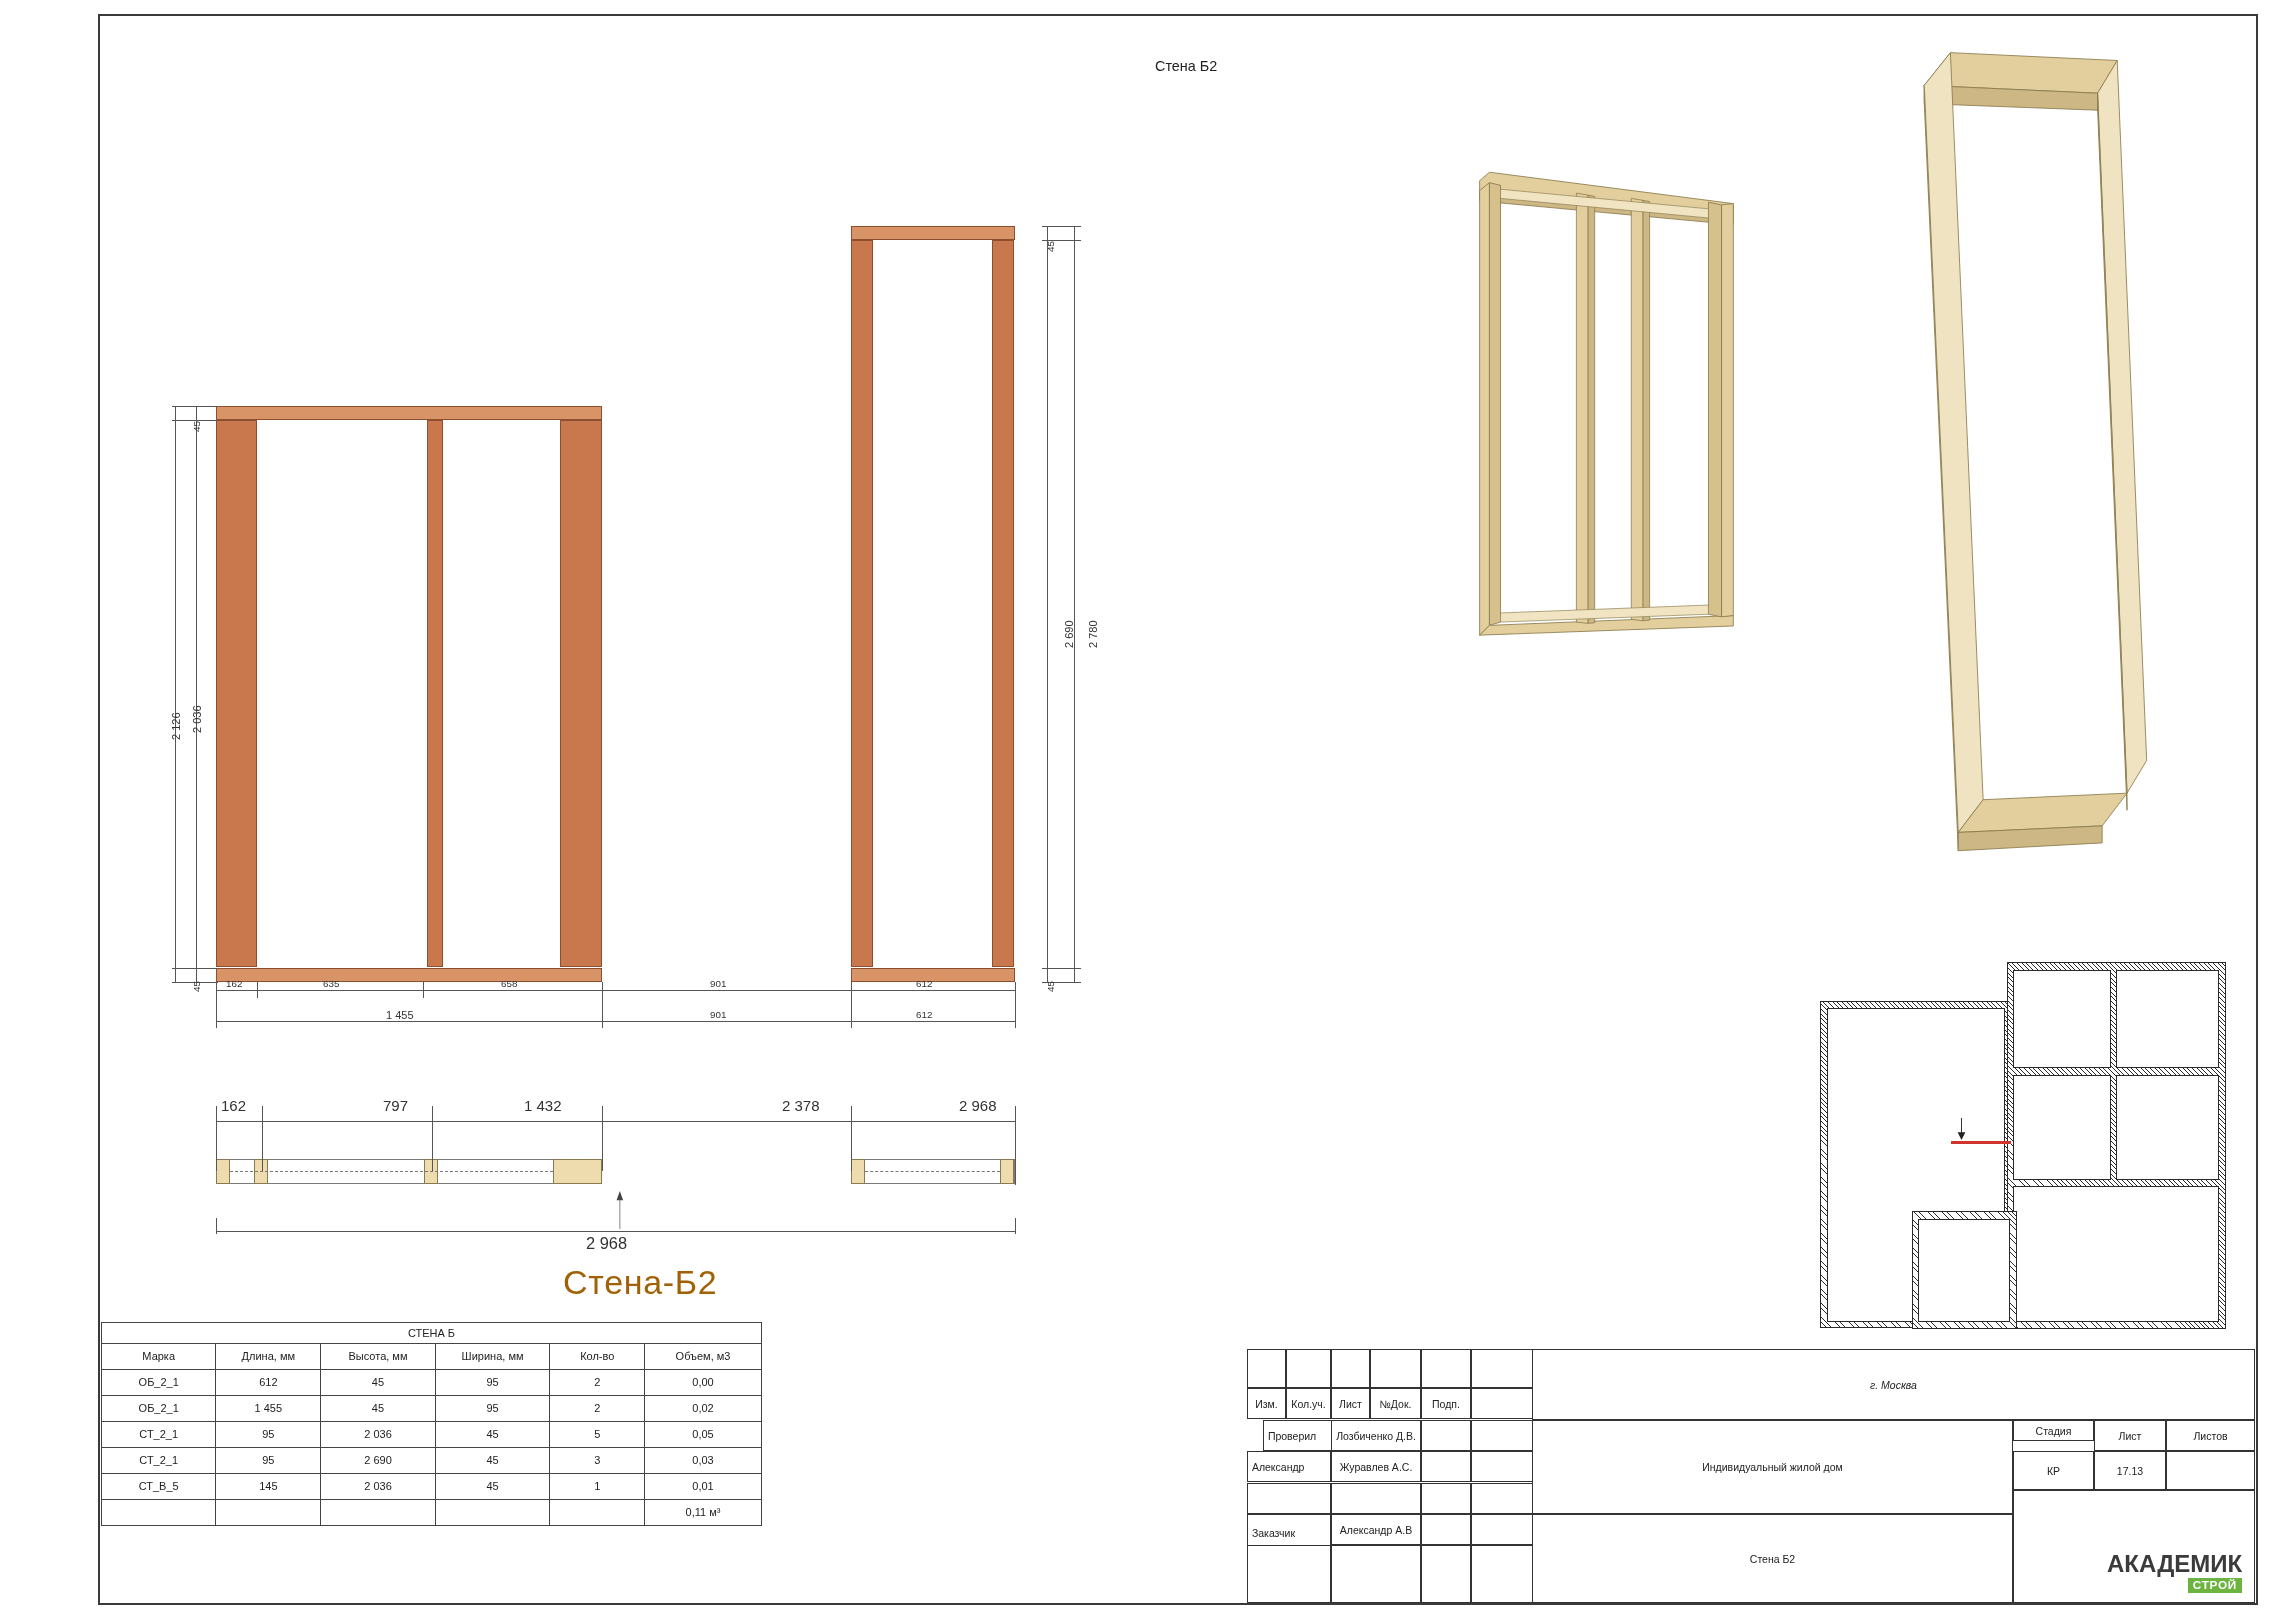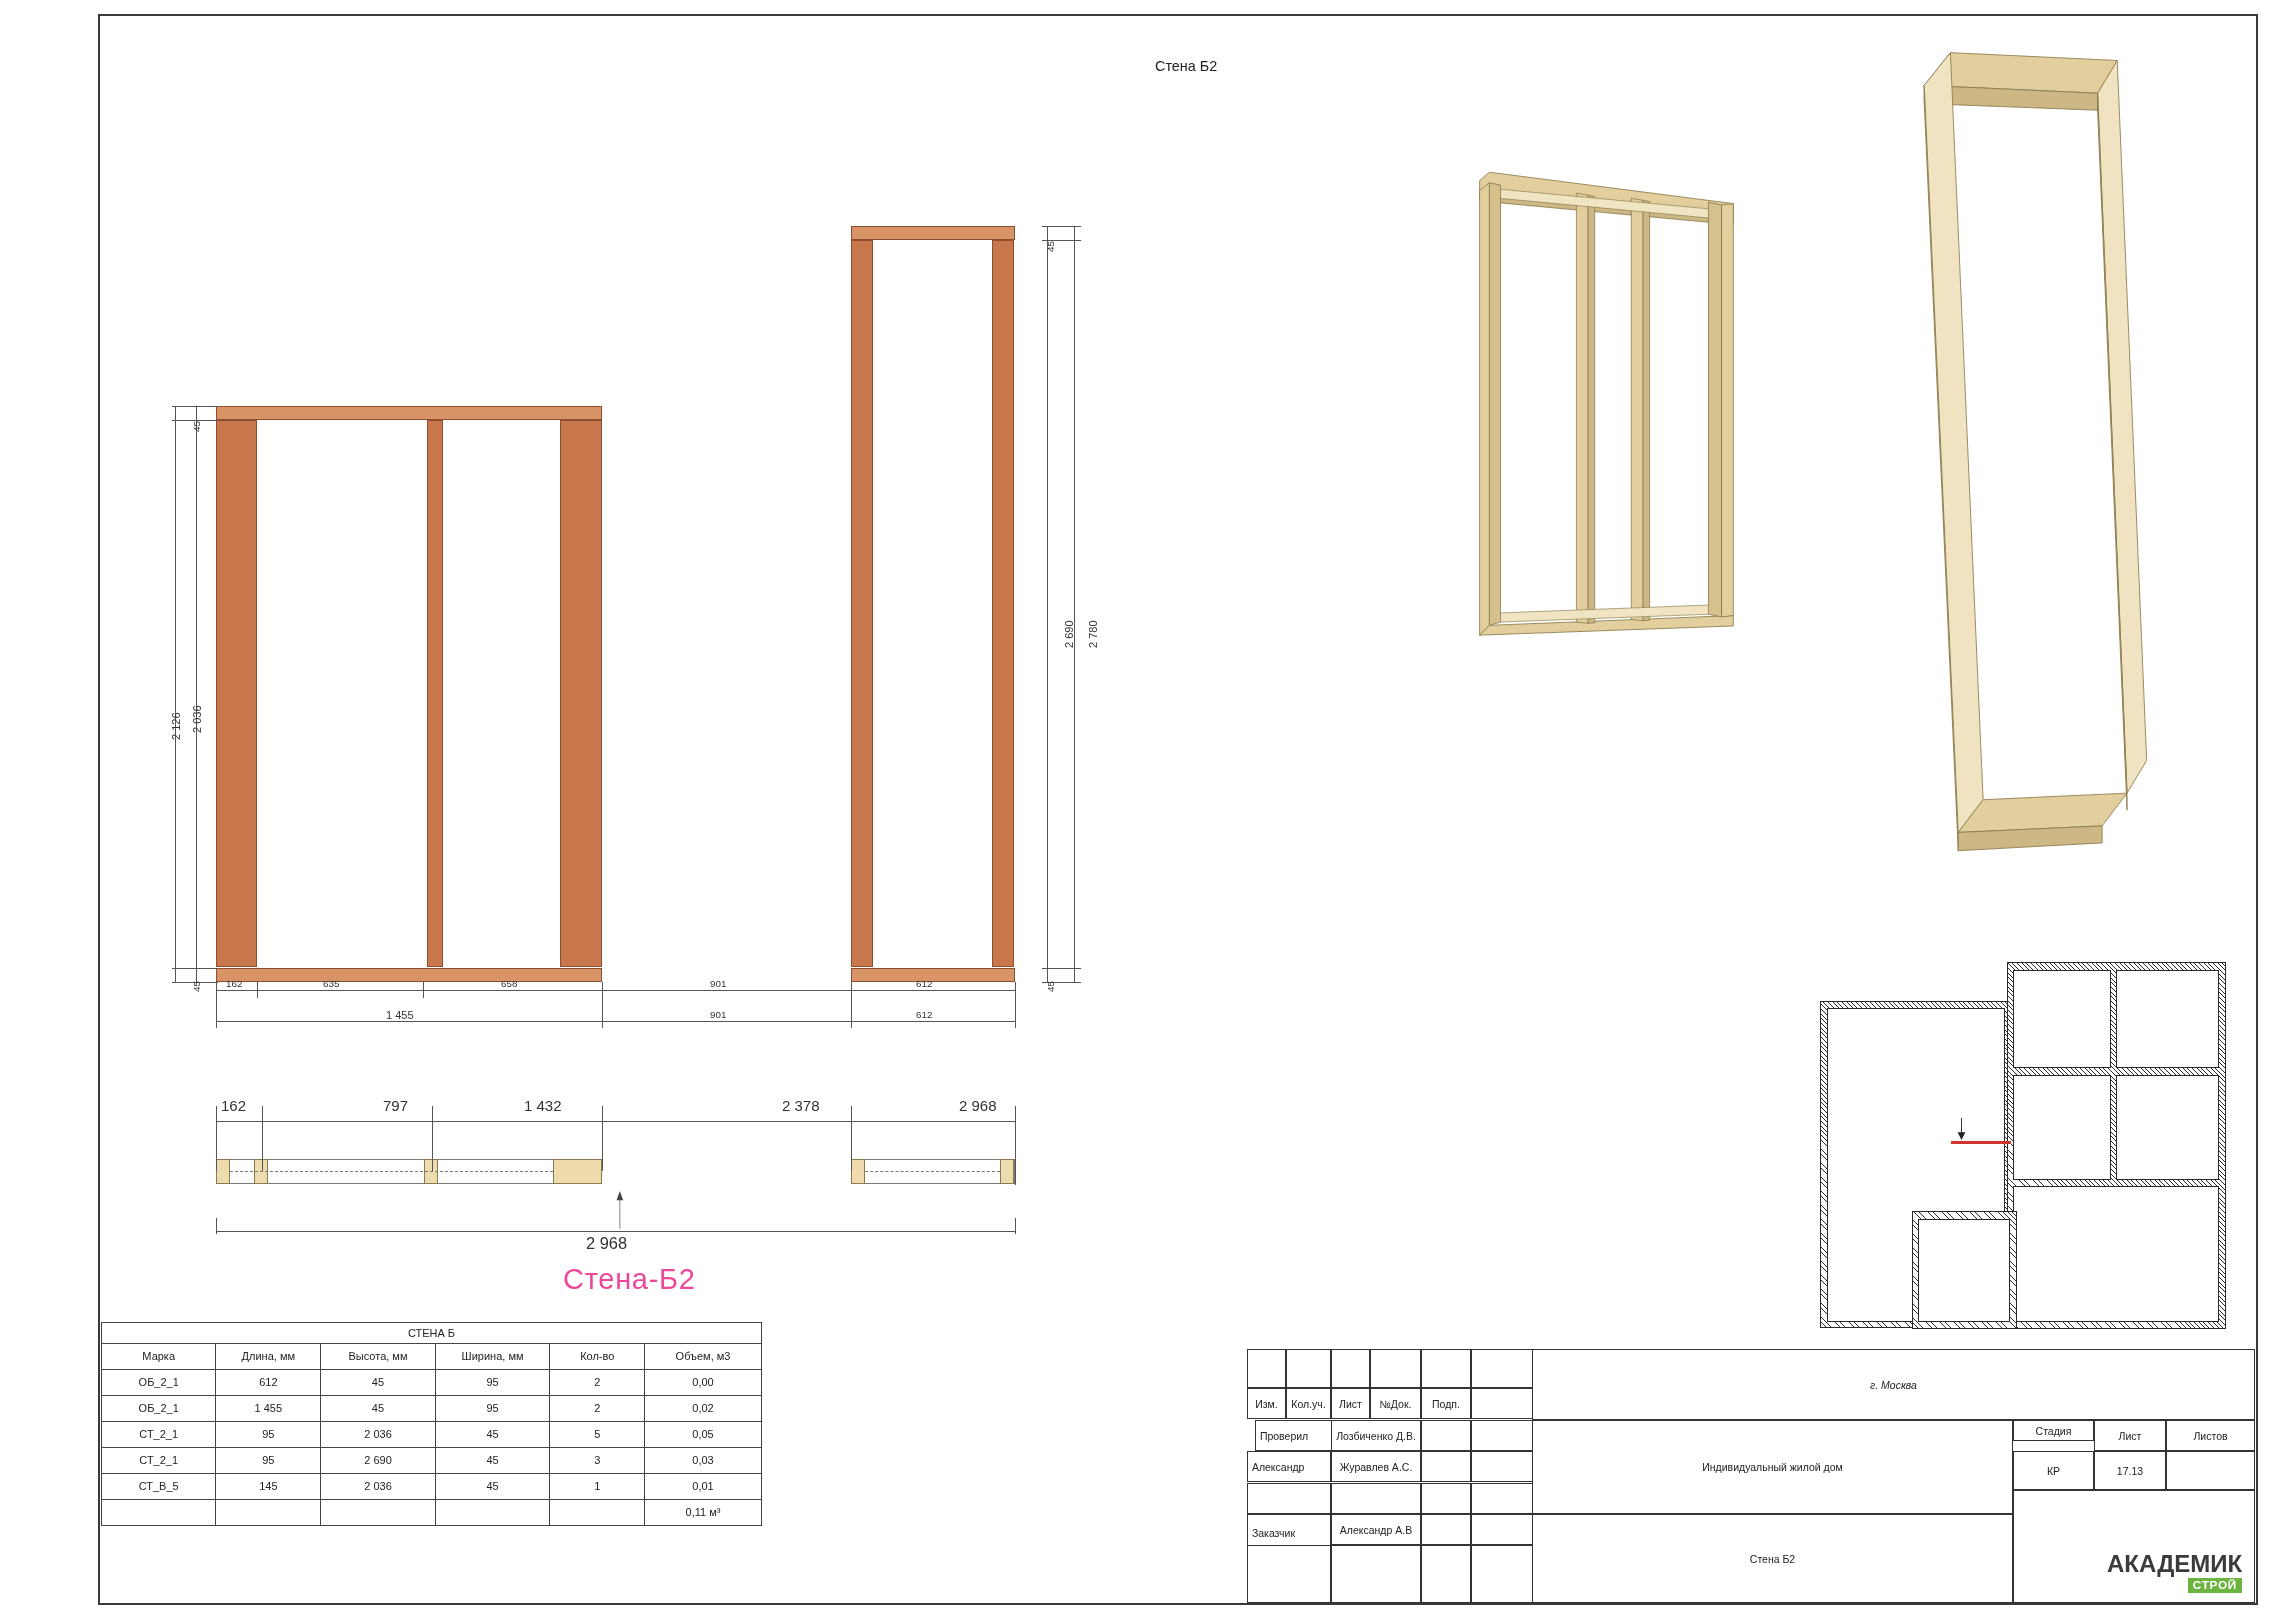--- a/index.html
+++ b/index.html
@@ -28,21 +28,21 @@
   .tick{position:absolute;background:#555;}
 
   
   .planbar{position:absolute;background:#ffffff;border:0.7px solid #7a7a7a;box-sizing:border-box;}
   .planend{position:absolute;background:#efdcae;border:0.7px solid #8a7a4f;box-sizing:border-box;}
   .dashline{position:absolute;border-top:0.7px dashed #777;}
 
   
   .wall-title{
     position:absolute;font-family:"Liberation Sans",sans-serif;
-    color:#ec4899;font-size:29px;letter-spacing:0.7px;
+    color:#a16207;font-size:34px;letter-spacing:0.7px;
   }
   .top-title{position:absolute;font-size:14.4px;color:#222;}
 
   
   table.spec{
     position:absolute;border-collapse:collapse;background:#fff;
     font-size:11px;color:#222;
   }
   table.spec td,table.spec th{
     border:0.7px solid #444;text-align:center;font-weight:normal;
@@ -313,21 +313,21 @@
     <div class="cell" style="left:174px;top:0;width:50px;height:39px;"></div>
     <div class="cell" style="left:224px;top:0;width:62px;height:39px;"></div>
 
     <div class="cell" style="left:0;top:39px;width:39px;height:31px;">Изм.</div>
     <div class="cell" style="left:39px;top:39px;width:45px;height:31px;">Кол.уч.</div>
     <div class="cell" style="left:84px;top:39px;width:39px;height:31px;">Лист</div>
     <div class="cell" style="left:123px;top:39px;width:51px;height:31px;">№Док.</div>
     <div class="cell" style="left:174px;top:39px;width:50px;height:31px;">Подп.</div>
     <div class="cell" style="left:224px;top:39px;width:62px;height:31px;"></div>
 
-    <div class="cell left" style="left:8px;top:71px;width:104px;height:31px;">Проверил</div>
+    <div class="cell left" style="left:16px;top:71px;width:104px;height:31px;">Проверил</div>
     <div class="cell" style="left:84px;top:71px;width:90px;height:31px;">Лозбиченко Д.В.</div>
     <div class="cell" style="left:174px;top:71px;width:50px;height:31px;"></div>
     <div class="cell" style="left:224px;top:71px;width:62px;height:31px;"></div>
 
     <div class="cell left" style="left:0;top:102px;width:84px;height:31px;">Александр</div>
     <div class="cell" style="left:84px;top:102px;width:90px;height:31px;">Журавлев А.С.</div>
     <div class="cell" style="left:174px;top:102px;width:50px;height:31px;"></div>
     <div class="cell" style="left:224px;top:102px;width:62px;height:31px;"></div>
 
     <div class="cell left" style="left:0;top:134px;width:84px;height:31px;"></div>

